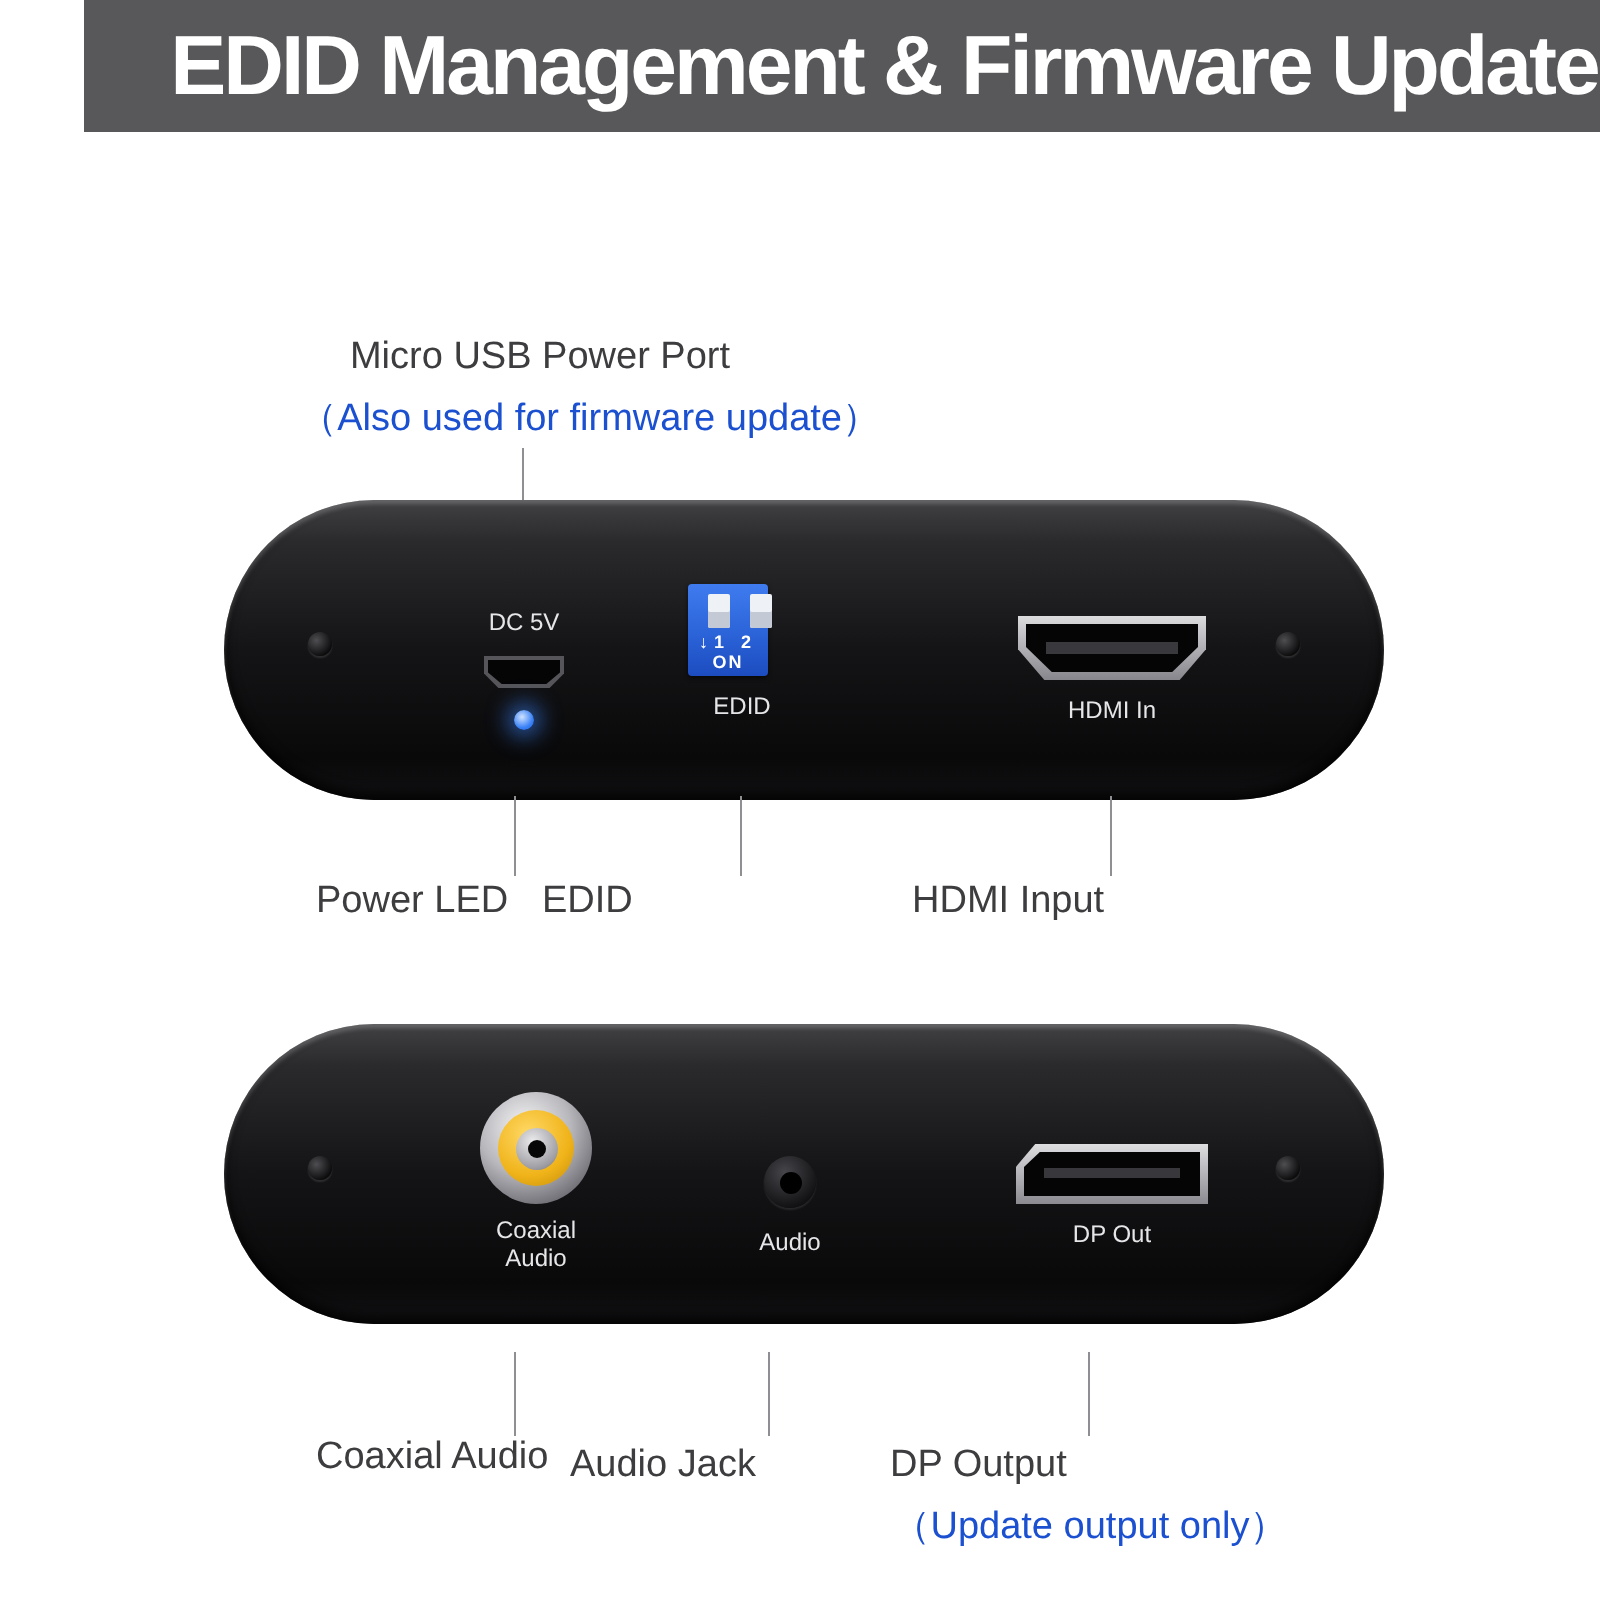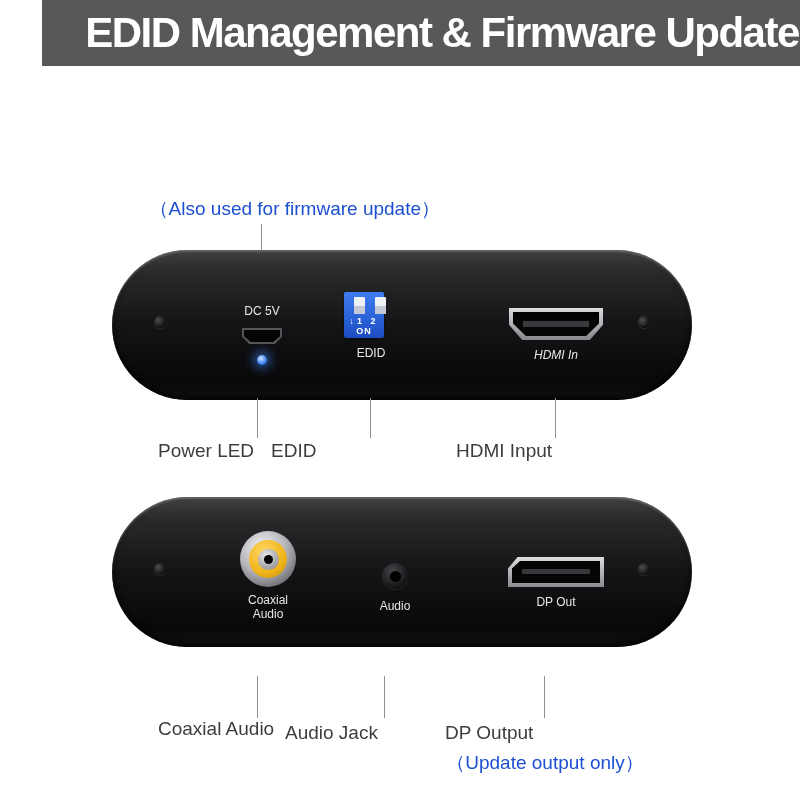--- a/index.html
+++ b/index.html
@@ -16,21 +16,21 @@
   .ann.blue { color:#1b50d0; }
 
   
   .pointer-line { position:absolute; width:1px; background:#8f8f93; }
 
   
   .device { position:absolute; left:112px; width:580px; height:150px; border-radius:75px;
             background:linear-gradient(180deg,#414144 0%, #2a2a2d 14%, #141416 50%, #09090a 86%, #111113 100%);
             box-shadow: inset 0 2px 2px rgba(255,255,255,0.22), inset 0 -3px 6px rgba(0,0,0,0.85); }
   .device.top-panel { top:250px; }
-  .device.bottom-panel { top:497px; }
+  .device.bottom-panel { top:512px; }
 
   .screw { position:absolute; width:12px; height:12px; border-radius:50%;
            background:radial-gradient(circle at 35% 35%, #4e4e52, #0a0a0b 75%);
            box-shadow:0 1px 1px rgba(255,255,255,0.12); }
 
   .port-label { position:absolute; color:#e6e6e8; font-size:12px; text-align:center; line-height:14px; }
 
   
   .usb-port { position:absolute; width:40px; height:16px;
               background:#55555a; clip-path:polygon(0 0,100% 0,100% 55%,82% 100%,18% 100%,0 55%); }
@@ -91,20 +91,21 @@
 </style>
 </head>
 <body>
 
 <div class="stage">
 
   <header class="banner">
     <h1>EDID Management &amp; Firmware Update</h1>
   </header>
 
+  <div class="ann" style="left:120px; top:168px; width:300px;">Micro USB Power Port</div>
   <div class="ann blue" style="left:100px; top:196px; width:340px;text-align:right;">（Also used for firmware update）</div>
   <div class="pointer-line" style="left:261px; top:224px; height:30px;"></div>
 
   <div class="device top-panel">
     <span class="screw" style="left:42px; top:66px;"></span>
     <span class="screw" style="left:526px; top:66px;"></span>
 
     <div class="port-label" style="left:100px; top:54px; width:100px;">DC 5V</div>
     <div class="usb-port" style="left:130px; top:78px;">
       <span class="usb-inner"></span>
@@ -117,21 +118,21 @@
       <div class="dip-row">↓1 2</div>
       <div class="dip-on">ON</div>
     </div>
     <div class="port-label" style="left:209px; top:96px; width:100px;">EDID</div>
 
     <div class="hdmi" style="left:397px; top:58px;">
       <div class="hdmi-shell"></div>
       <div class="hdmi-inner"></div>
       <div class="hdmi-tongue"></div>
     </div>
-    <div class="port-label" style="left:397px; top:98px; width:94px;font-style:italic;">HDMI In</div>
+    <div class="port-label" style="left:397px; top:98px; width:94px;">HDMI In</div>
   </div>
 
   <div class="pointer-line" style="left:257px; top:398px; height:40px;"></div>
   <div class="pointer-line" style="left:370px; top:398px; height:40px;"></div>
   <div class="pointer-line" style="left:555px; top:398px; height:40px;"></div>
 
   <div class="callout" style="left:158px; top:440px; width:200px;">Power LED</div>
   <div class="callout" style="left:271px; top:440px; width:200px;">EDID</div>
   <div class="callout" style="left:456px; top:440px; width:200px;">HDMI Input</div>
 

